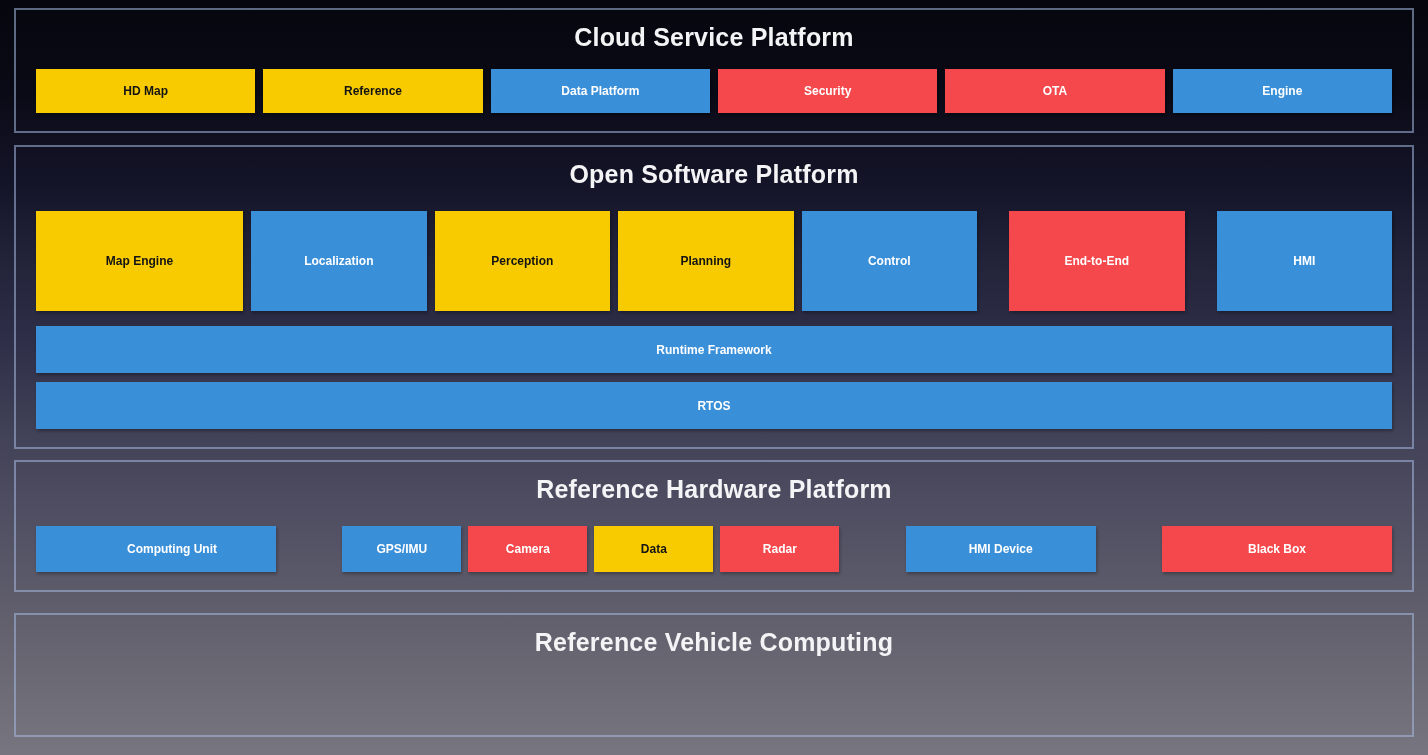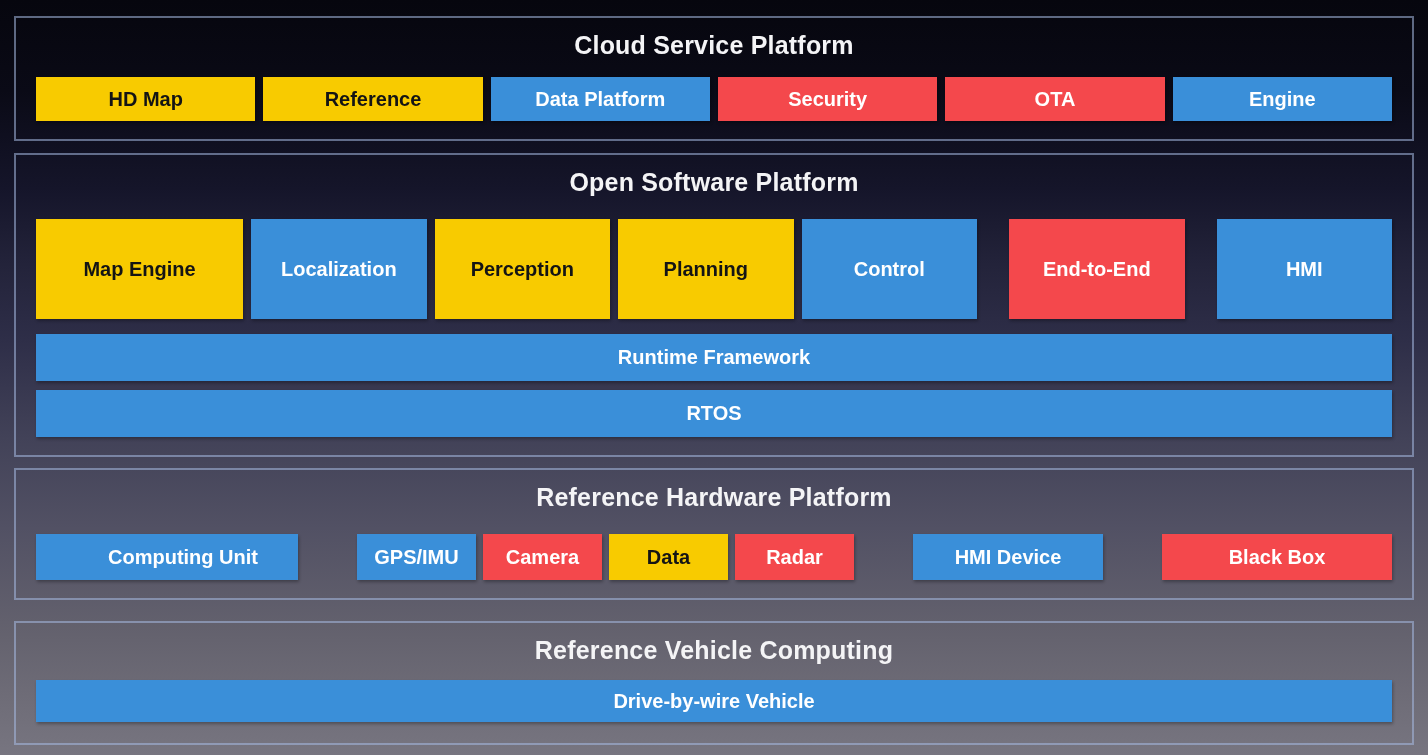--- a/index.html
+++ b/index.html
@@ -20,41 +20,41 @@
     margin-top:13px;
     text-align:center;
     font-size:25px;
     line-height:28px;
     font-weight:bold;
     color:#f4f4f6;
     letter-spacing:0.2px;
   }
   .box {
     display:flex; align-items:center; justify-content:center;
-    font-weight:bold; font-size:20px; text-align:center;
+    font-weight:bold; font-size:12px; text-align:center;
     box-sizing:border-box;
     box-shadow:1px 2px 3px rgba(0,0,0,0.30);
   }
   
-  #section-cloud { margin-top:16px; height:125px; }
+  #section-cloud { margin-top:8px; height:125px; }
   .cloud-row { display:flex; gap:8px; margin:18px 20px 0; }
   .cloud-row .box { flex:1; height:44px; }
   
   #section-software { margin-top:12px; height:304px; }
   .module-row { display:flex; gap:8px; margin:23px 20px 0; }
   .module-row .box { flex:1; height:100px; }
   .module-row .box.wide { flex:1.18; }
   .module-row .box.gap-left { margin-left:24px; }
   .bar { margin:15px 20px 0; height:47px; }
   .bar + .bar { margin-top:9px; }
   
   #section-hardware { margin-top:11px; height:132px; }
   .hw-row { display:flex; justify-content:space-between; margin:23px 20px 0; }
   .hw-row .box { height:46px; }
-  .hw-computing { width:262px;padding-left:32px; }
+  .hw-computing { width:240px;padding-left:32px; }
   .sensor-group { display:flex; gap:7px; }
   .hw-sensor { width:119px; }
   .hw-hmi { width:190px; }
   .hw-blackbox { width:230px; }
   
   #section-vehicle { margin-top:21px; height:124px; }
   .vehicle-bar { margin:16px 20px 0; height:42px; }
 </style>
 </head>
 <body>
@@ -96,14 +96,13 @@
       <div class="box hw-sensor" style="background-color: rgb(248, 203, 0); color: rgb(20, 20, 20);">Data</div>
       <div class="box hw-sensor" style="background-color: rgb(244, 72, 76); color: rgb(255, 255, 255);">Radar</div>
     </div>
     <div class="box hw-hmi" style="background-color: rgb(58, 143, 217); color: rgb(255, 255, 255);">HMI Device</div>
     <div class="box hw-blackbox" style="background-color: rgb(244, 72, 76); color: rgb(255, 255, 255);">Black Box</div>
   </div>
 </div>
 
 <div class="section" id="section-vehicle">
   <div class="section-title">Reference Vehicle Computing</div>
-  <div class="box vehicle-bar" style="background-color: rgb(58, 143, 217); color: rgb(255, 255, 255);">Drive-by-wire Vehicle</div>
 </div>
 
 </body></html>

